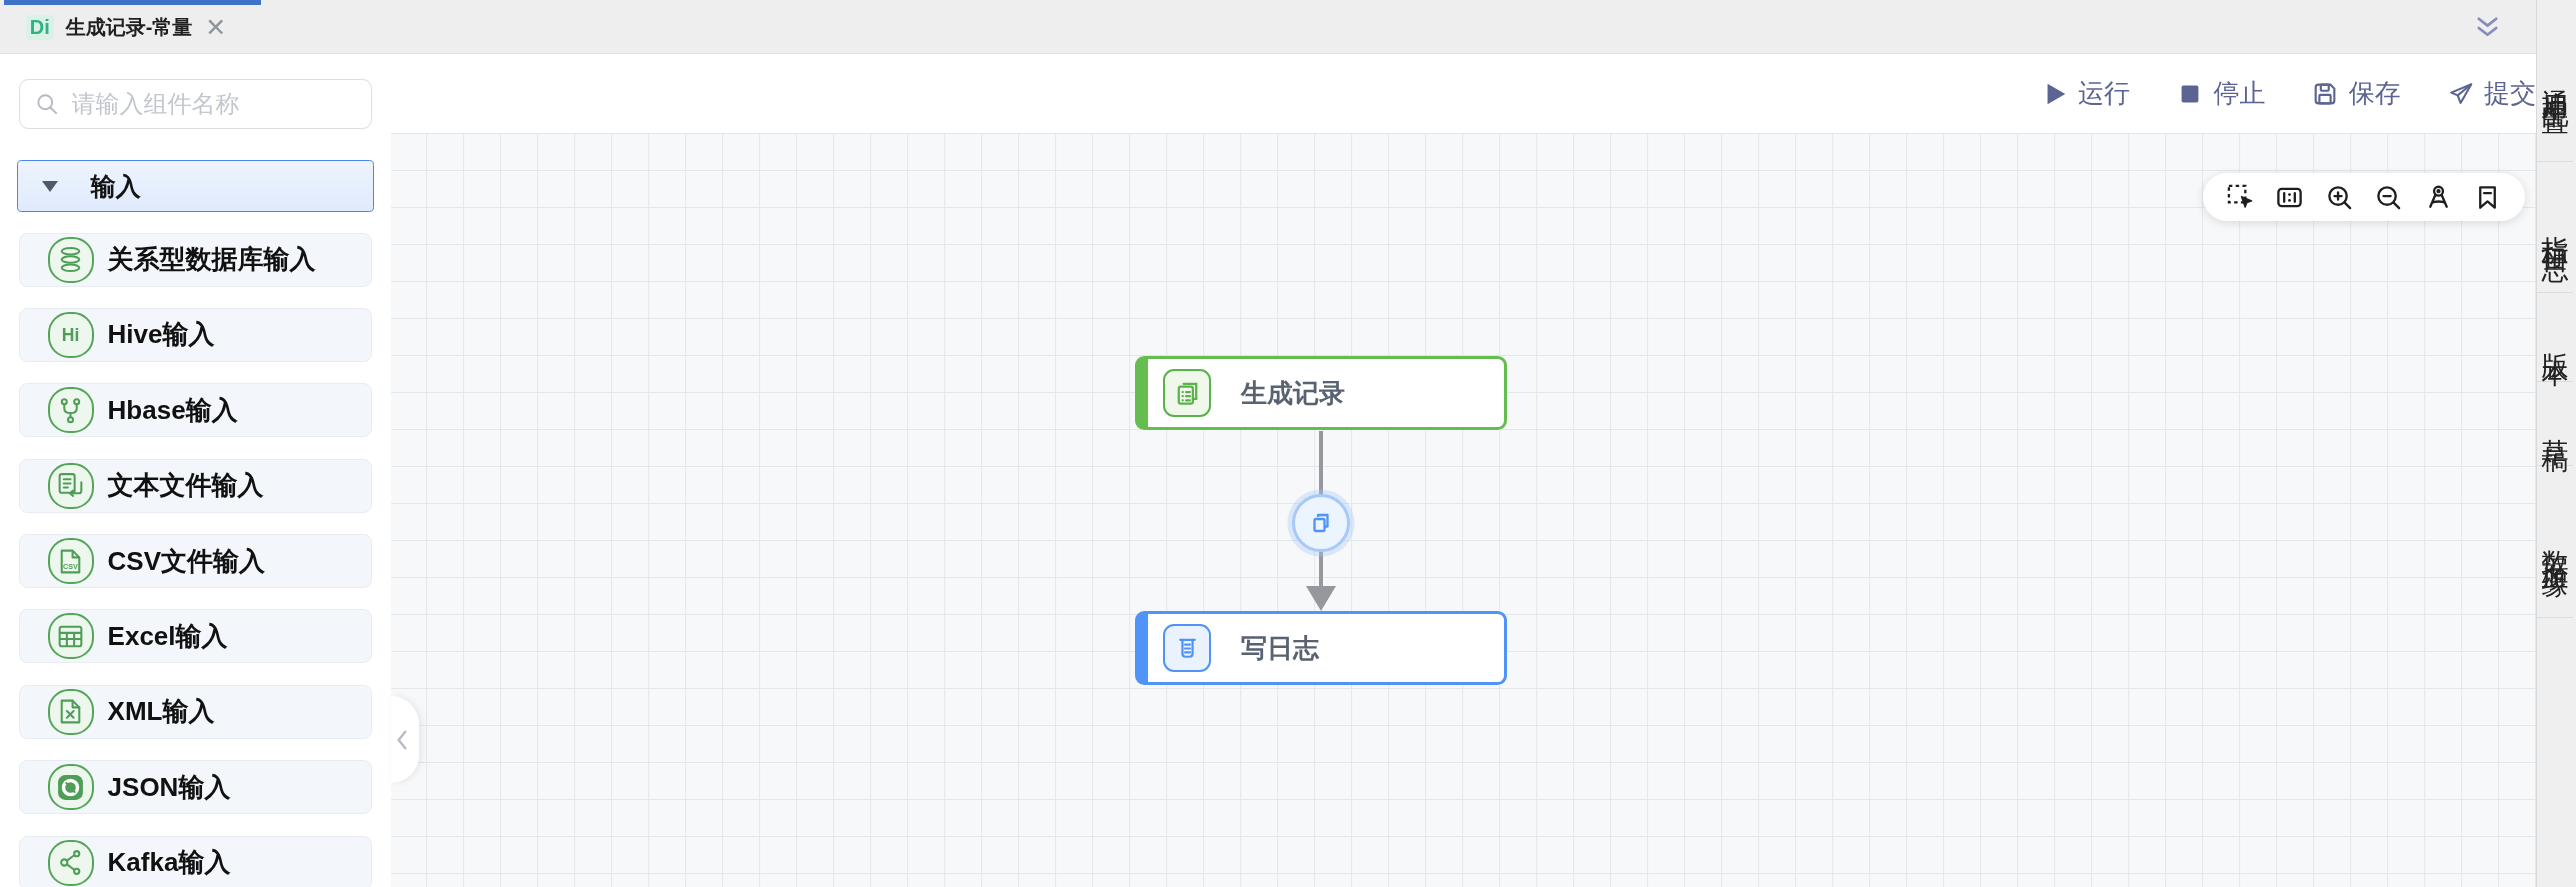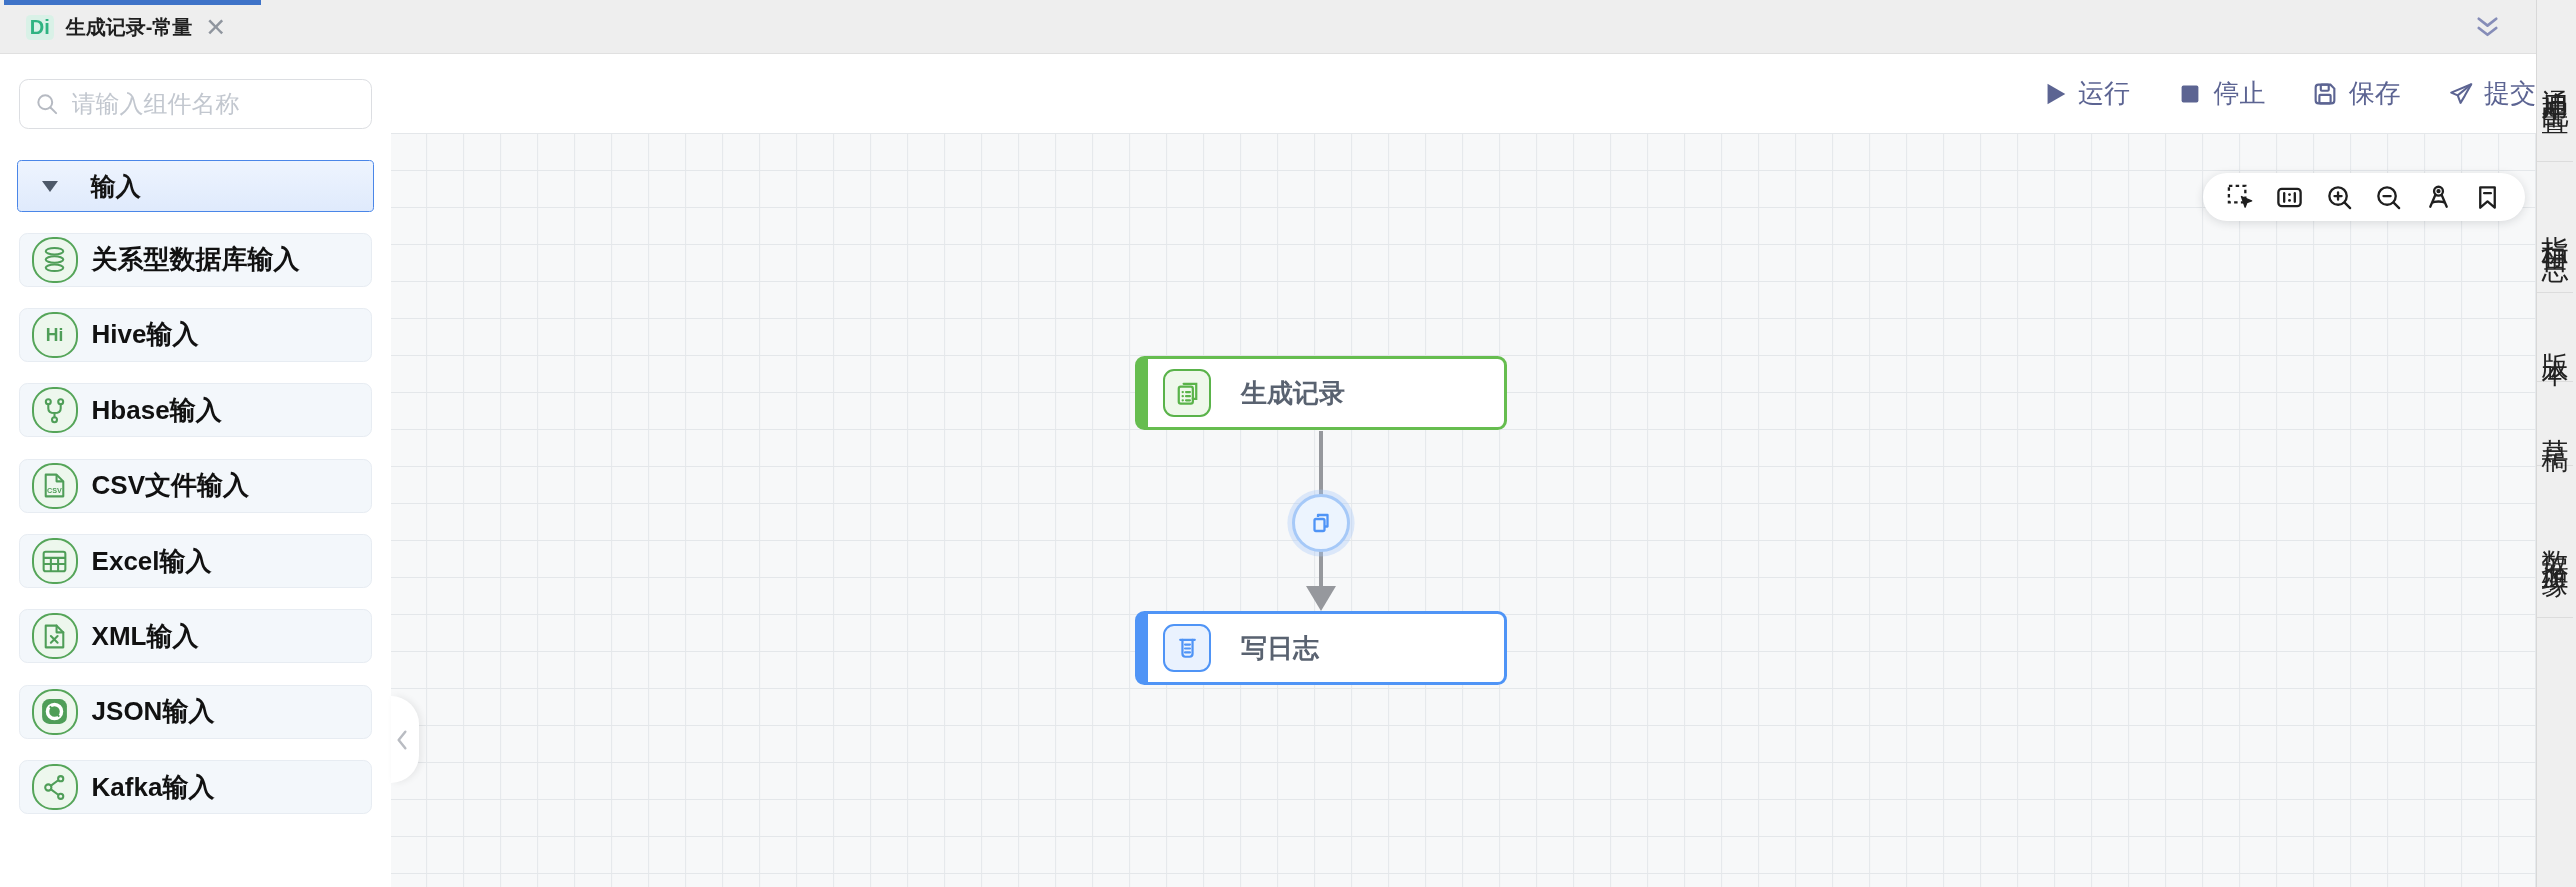--- a/index.html
+++ b/index.html
@@ -32,21 +32,21 @@
   .search-input { width:100%; height:50px; border:1.9px solid #dcdee2; border-radius:9.3px;
     padding:0 13px 0 52px; font-size:24px; color:#0f766e; background:#fff; outline:none; }
   .search-input::placeholder { color:#c2c7cf; }
   .group-header { margin:31px 16.7px 0; height:52px; border:1.9px solid #4a86e8; border-radius:4.6px;
     background:linear-gradient(180deg,#eef4fe,#dfeafc); display:flex; align-items:center; }
   .group-caret { margin-left:24px; width:0; height:0; border-left:8.4px solid transparent;
     border-right:8.4px solid transparent; border-top:11px solid #4e5969; }
   .group-label { margin-left:33px; font-size:25px; font-weight:700; color:#141414; }
   .items { margin:20.5px 18.6px 0; }
   .item { height:54px; margin-bottom:21.4px; background:#f3f7fb; border:0.9px solid #e7ecf2;
-    border-radius:8.4px; display:flex; align-items:center; padding-left:12px; cursor:grab; }
+    border-radius:8.4px; display:flex; align-items:center; padding-left:28px; cursor:grab; }
   .item-icon { width:46px; height:46px; border:2.3px solid #55a559; border-radius:21px;
     background:#edf7ed; display:flex; align-items:center; justify-content:center; flex:0 0 auto; }
   .item-icon svg { width:31px; height:31px; display:block; }
   .item-label { margin-left:14px; font-size:26px; font-weight:700; color:#111; white-space:nowrap; }
 
   
   .handle { position:absolute; left:391px; top:696px; width:28px; height:87px; background:#fff;
     border-radius:0 44px 44px 0; box-shadow:2.8px 0 7.4px rgba(0,0,0,.07);
     display:flex; align-items:center; z-index:3; }
   .handle svg { width:20.5px; height:32px; margin-left:0.9px; }
@@ -257,20 +257,31 @@
             <svg viewBox="0 0 30 30" fill="none" stroke="#4f9e58" stroke-width="2" stroke-linecap="round">
               <circle cx="9" cy="6.5" r="2.4"></circle>
               <circle cx="21" cy="6.5" r="2.4"></circle>
               <circle cx="15" cy="24" r="2.4"></circle>
               <path d="M9 9 v4 c0 3 2.5 4.5 6 4.5 s6 -1.5 6 -4.5 v-4 M15 17.5 v4"></path>
             </svg>
           </span>
           <span class="item-label">Hbase输入</span>
         </div>
 
+        <div class="item">
+          <span class="item-icon">
+            <svg viewBox="0 0 30 30" fill="none" stroke="#4f9e58" stroke-width="2" stroke-linecap="round" stroke-linejoin="round">
+              <rect x="4.5" y="4" width="14.5" height="18" rx="2"></rect>
+              <path d="M8.5 9 h6.5 M8.5 13 h6.5 M8.5 17 h4"></path>
+              <path d="M25.5 12 v8 a2.5 2.5 0 0 1 -2.5 2.5 h-8.5"></path>
+              <path d="M17.5 20 l-3 2.5 3 2.5"></path>
+            </svg>
+          </span>
+          <span class="item-label">文本文件输入</span>
+        </div>
 
         <div class="item">
           <span class="item-icon">
             <svg viewBox="0 0 30 30" fill="none" stroke="#4f9e58" stroke-width="2" stroke-linejoin="round">
               <path d="M6.5 4.5 h10.5 l6.5 6.5 v14.5 h-17 z"></path>
               <path d="M17 4.5 v6.5 h6.5"></path>
               <text x="15" y="22" text-anchor="middle" font-size="7" font-weight="700" fill="#4f9e58" stroke="none">CSV</text>
             </svg>
           </span>
           <span class="item-label">CSV文件输入</span>

